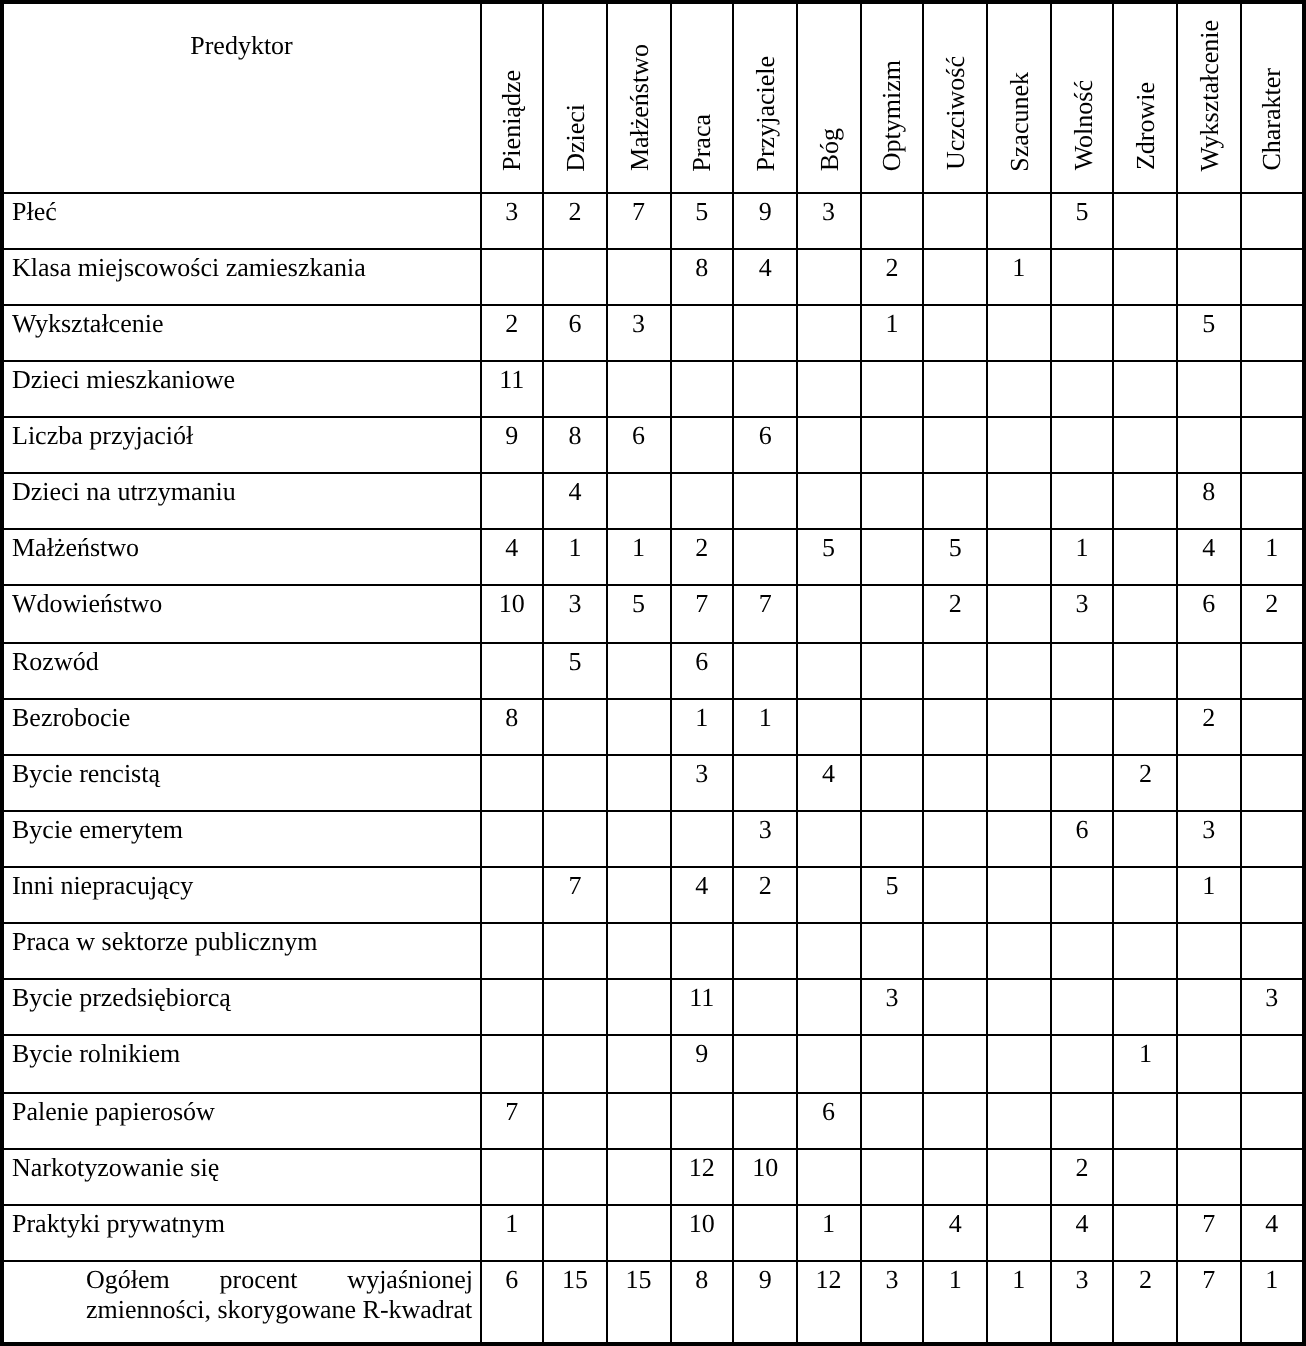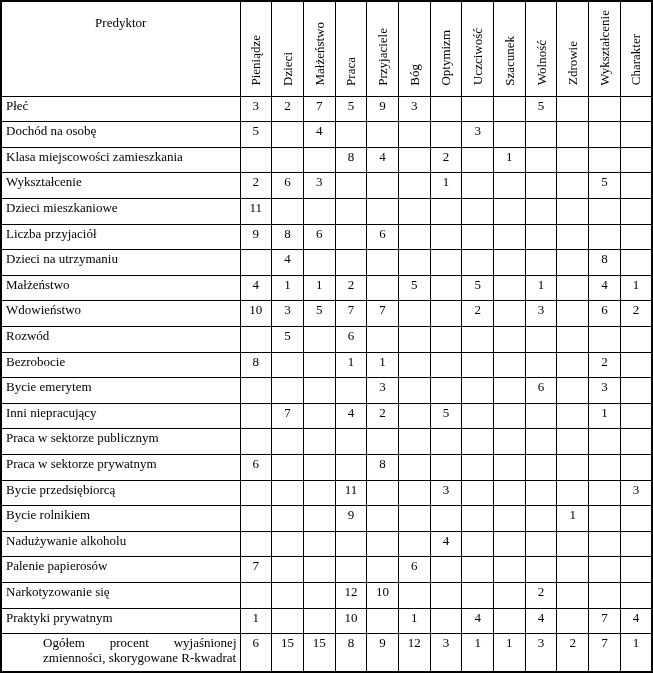--- a/index.html
+++ b/index.html
@@ -120,36 +120,20 @@
           <td class="value-cell">3</td>
           <td class="value-cell"></td>
           <td class="value-cell"></td>
           <td class="value-cell"></td>
           <td class="value-cell">5</td>
           <td class="value-cell"></td>
           <td class="value-cell"></td>
           <td class="value-cell"></td>
         </tr>
         <tr class="data-row">
-          <td class="row-label">Dochód na osobę</td>
-          <td class="value-cell">5</td>
-          <td class="value-cell"></td>
-          <td class="value-cell">4</td>
-          <td class="value-cell"></td>
-          <td class="value-cell"></td>
-          <td class="value-cell"></td>
-          <td class="value-cell"></td>
-          <td class="value-cell">3</td>
-          <td class="value-cell"></td>
-          <td class="value-cell"></td>
-          <td class="value-cell"></td>
-          <td class="value-cell"></td>
-          <td class="value-cell"></td>
-        </tr>
-        <tr class="data-row">
           <td class="row-label">Klasa miejscowości zamieszkania</td>
           <td class="value-cell"></td>
           <td class="value-cell"></td>
           <td class="value-cell"></td>
           <td class="value-cell">8</td>
           <td class="value-cell">4</td>
           <td class="value-cell"></td>
           <td class="value-cell">2</td>
           <td class="value-cell"></td>
           <td class="value-cell">1</td>
@@ -280,20 +264,36 @@
           <td class="value-cell"></td>
           <td class="value-cell"></td>
           <td class="value-cell"></td>
           <td class="value-cell"></td>
           <td class="value-cell"></td>
           <td class="value-cell"></td>
           <td class="value-cell">2</td>
           <td class="value-cell"></td>
         </tr>
         <tr class="data-row">
+          <td class="row-label">Bycie rencistą</td>
+          <td class="value-cell"></td>
+          <td class="value-cell"></td>
+          <td class="value-cell"></td>
+          <td class="value-cell">3</td>
+          <td class="value-cell"></td>
+          <td class="value-cell">4</td>
+          <td class="value-cell"></td>
+          <td class="value-cell"></td>
+          <td class="value-cell"></td>
+          <td class="value-cell"></td>
+          <td class="value-cell">2</td>
+          <td class="value-cell"></td>
+          <td class="value-cell"></td>
+        </tr>
+        <tr class="data-row">
           <td class="row-label">Bycie emerytem</td>
           <td class="value-cell"></td>
           <td class="value-cell"></td>
           <td class="value-cell"></td>
           <td class="value-cell"></td>
           <td class="value-cell">3</td>
           <td class="value-cell"></td>
           <td class="value-cell"></td>
           <td class="value-cell"></td>
           <td class="value-cell"></td>
@@ -328,36 +328,20 @@
           <td class="value-cell"></td>
           <td class="value-cell"></td>
           <td class="value-cell"></td>
           <td class="value-cell"></td>
           <td class="value-cell"></td>
           <td class="value-cell"></td>
           <td class="value-cell"></td>
           <td class="value-cell"></td>
         </tr>
         <tr class="data-row">
-          <td class="row-label">Praca w sektorze prywatnym</td>
-          <td class="value-cell">6</td>
-          <td class="value-cell"></td>
-          <td class="value-cell"></td>
-          <td class="value-cell"></td>
-          <td class="value-cell">8</td>
-          <td class="value-cell"></td>
-          <td class="value-cell"></td>
-          <td class="value-cell"></td>
-          <td class="value-cell"></td>
-          <td class="value-cell"></td>
-          <td class="value-cell"></td>
-          <td class="value-cell"></td>
-          <td class="value-cell"></td>
-        </tr>
-        <tr class="data-row">
           <td class="row-label">Bycie przedsiębiorcą</td>
           <td class="value-cell"></td>
           <td class="value-cell"></td>
           <td class="value-cell"></td>
           <td class="value-cell">11</td>
           <td class="value-cell"></td>
           <td class="value-cell"></td>
           <td class="value-cell">3</td>
           <td class="value-cell"></td>
           <td class="value-cell"></td>
@@ -372,36 +356,20 @@
           <td class="value-cell"></td>
           <td class="value-cell"></td>
           <td class="value-cell">9</td>
           <td class="value-cell"></td>
           <td class="value-cell"></td>
           <td class="value-cell"></td>
           <td class="value-cell"></td>
           <td class="value-cell"></td>
           <td class="value-cell"></td>
           <td class="value-cell">1</td>
-          <td class="value-cell"></td>
-          <td class="value-cell"></td>
-        </tr>
-        <tr class="data-row">
-          <td class="row-label">Nadużywanie alkoholu</td>
-          <td class="value-cell"></td>
-          <td class="value-cell"></td>
-          <td class="value-cell"></td>
-          <td class="value-cell"></td>
-          <td class="value-cell"></td>
-          <td class="value-cell"></td>
-          <td class="value-cell">4</td>
-          <td class="value-cell"></td>
-          <td class="value-cell"></td>
-          <td class="value-cell"></td>
-          <td class="value-cell"></td>
           <td class="value-cell"></td>
           <td class="value-cell"></td>
         </tr>
         <tr class="data-row">
           <td class="row-label">Palenie papierosów</td>
           <td class="value-cell">7</td>
           <td class="value-cell"></td>
           <td class="value-cell"></td>
           <td class="value-cell"></td>
           <td class="value-cell"></td>

